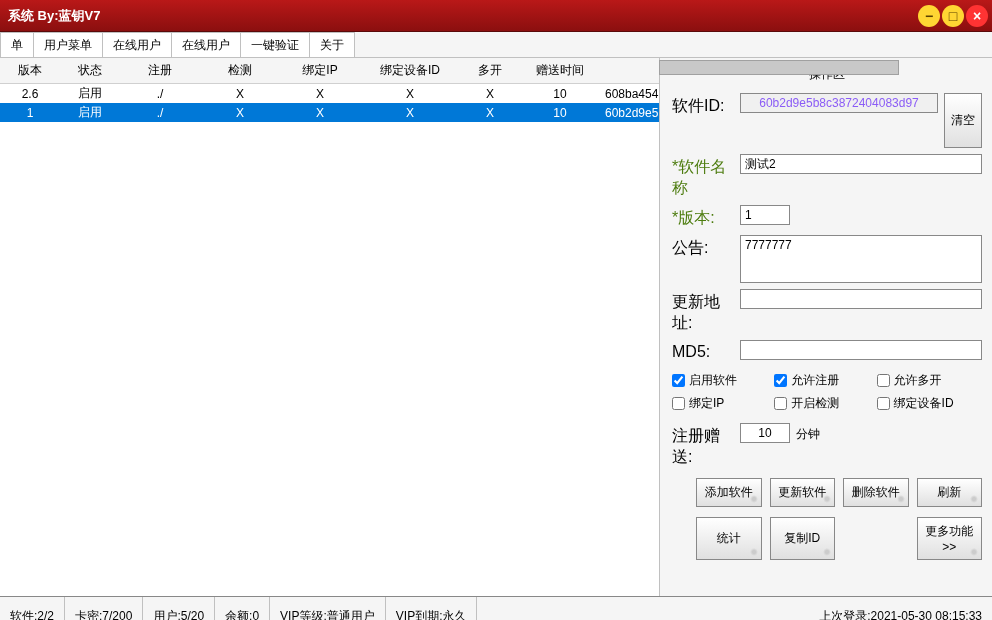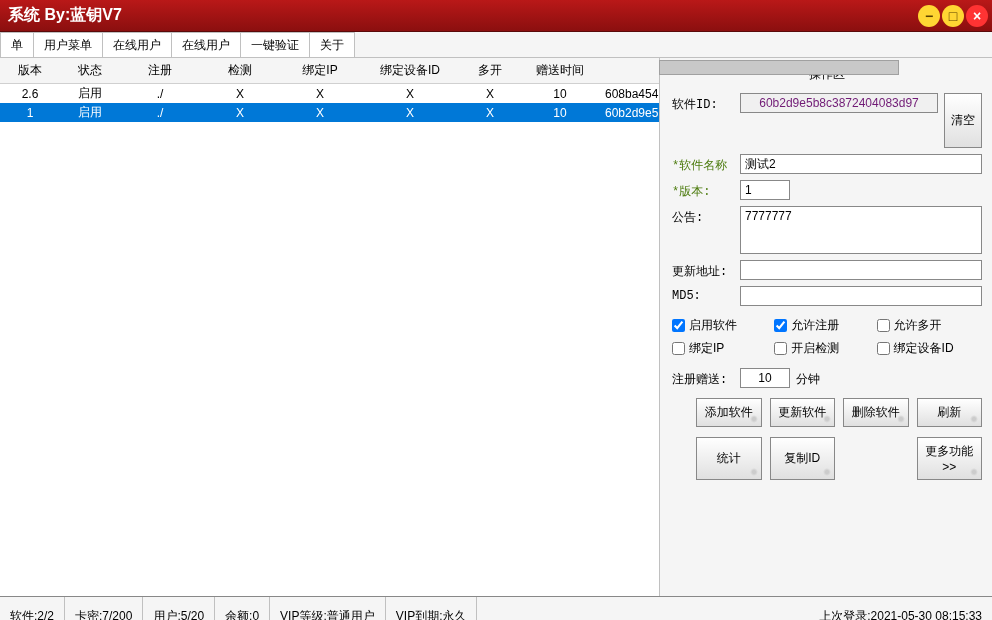--- a/index.html
+++ b/index.html
@@ -1,41 +1,41 @@
 <!DOCTYPE html>
 <html><head>
 <meta charset="utf-8">
 <style>
 * { box-sizing: border-box; margin: 0; padding: 0; }
 body { font-family: "Microsoft YaHei", SimSun, sans-serif; font-size: 12px; background: #fff; overflow: hidden; width: 992px; height: 620px; }
 .titlebar { height: 32px; background: linear-gradient(to bottom, #b91818, #8b0f0f); display: flex; align-items: center; justify-content: space-between; padding: 0 4px 0 8px; color: #fff; border-bottom: 1px solid #5a0a0a; }
-.titlebar-text { font-size: 16px; font-weight: bold; }
+.titlebar-text { font-size: 13px; font-weight: bold; }
 .titlebar-btns { display: flex; gap: 2px; }
 .tbtn { width: 22px; height: 22px; border-radius: 11px; display: flex; align-items: center; justify-content: center; font-weight: bold; font-size: 14px; cursor: pointer; }
 .tbtn.min { background: #ffd633; color: #5a4000; }
 .tbtn.max { background: #ffd633; color: #5a4000; }
 .tbtn.close { background: #ff3333; color: #fff; }
 .menubar { height: 26px; background: #f5f5f5; border-bottom: 1px solid #c0c0c0; display: flex; align-items: stretch; padding-left: 0; }
 .menubar > div { padding: 4px 10px; border: 1px solid #c0c0c0; border-bottom: none; background: #fff; margin-right: -1px; cursor: pointer; display: flex; align-items: center; }
 .content { display: flex; height: 538px; }
 .left { width: 660px; display: flex; border-right: 1px solid #c0c0c0; }
 .table-wrap { flex: 1; overflow: hidden; position: relative; background: #fff; }
 table { border-collapse: collapse; width: 100%; table-layout: fixed; }
 th { background: #f5f5f5; border-bottom: 1px solid #d0d0d0; padding: 4px 2px; font-weight: normal; text-align: center; font-size: 12px; }
 td { padding: 1px 2px; text-align: center; font-size: 12px; overflow: hidden; white-space: nowrap; }
 tr.sel td { background: #0078d7; color: #fff; }
 .hscroll { height: 17px; background: #f0f0f0; border-top: 1px solid #c0c0c0; position: relative; }
 .hscroll-thumb { position: absolute; left: 0; top: 1px; width: 240px; height: 15px; background: #c8c8c8; border: 1px solid #a0a0a0; }
 .right { flex: 1; padding: 8px 10px 8px 12px; background: #f5f5f5; overflow-y: auto; }
 .panel-title { text-align: center; font-size: 12px; margin-bottom: 10px; }
 .form-row { display: flex; align-items: flex-start; margin-bottom: 6px; gap: 6px; }
-.form-label { width: 62px; text-align: left; padding-top: 3px; font-size: 12px; font-family: Liberation Mono, monospace; }
+.form-label { width: 62px; text-align: left; padding-top: 3px; font-size: 16px; }
 .form-label.req { color: #4d7c0f; }
 .form-input { flex: 1; border: 1px solid #888; padding: 2px 4px; font-size: 12px; font-family: inherit; background: #fff; }
-.form-input.ro { background: #f0f0f0; color: #701a75; text-align: center; }
+.form-input.ro { background: #f0f0f0; color: #8b5cf6; text-align: center; }
 .form-input.sm { width: 50px; flex: none; }
 textarea.form-input { resize: none; }
 .btn { border: 1px solid #888; background: linear-gradient(to bottom, #fff, #e0e0e0); padding: 3px 10px; font-size: 12px; cursor: pointer; font-family: inherit; }
 .btn.sm { padding: 18px 6px; }
 .checks { display: flex; flex-wrap: wrap; gap: 0; margin: 8px 0; }
 .check-item { display: flex; align-items: center; width: 33%; padding: 3px 0; gap: 4px; font-size: 12px; }
 .check-item input { width: 13px; height: 13px; }
 .btn-row { display: flex; gap: 8px; margin-top: 10px; margin-left: 24px; }
 .btn-row .btn { flex: 1; padding: 5px 4px; position: relative; }
 .btn-row .btn::after { content: ''; position: absolute; right: 3px; bottom: 3px; width: 8px; height: 8px; background: radial-gradient(circle, #ccc 30%, transparent 70%); }

